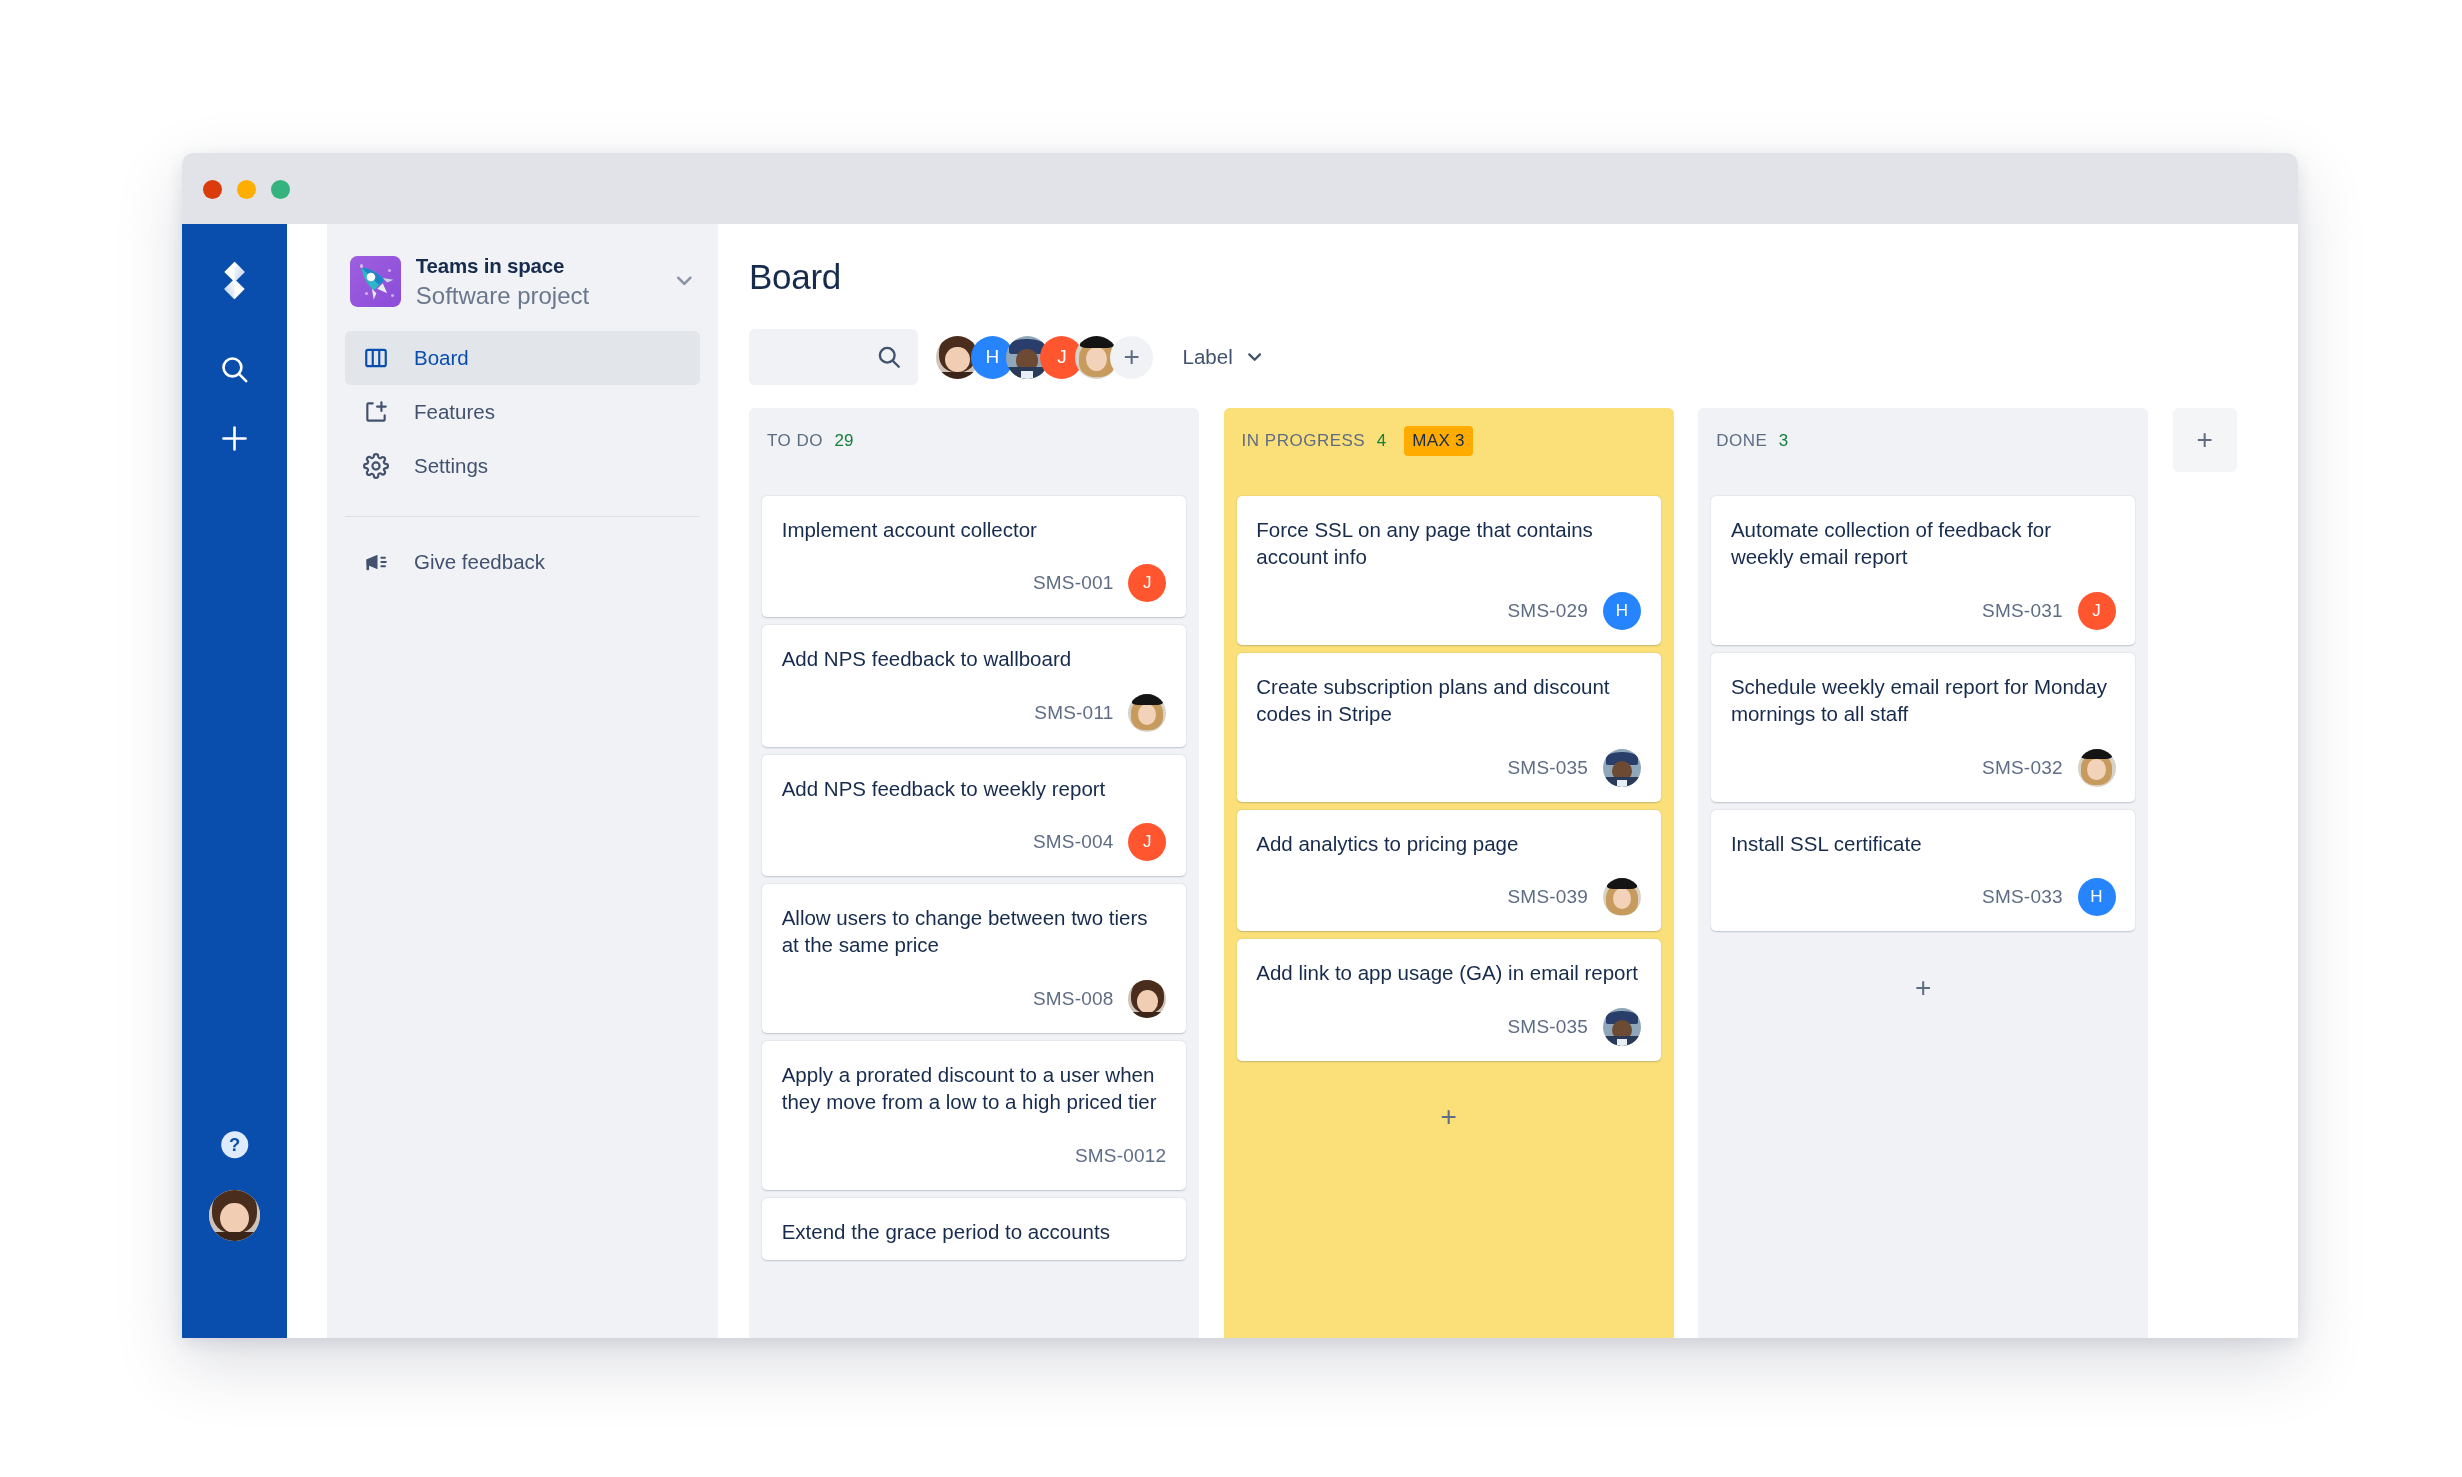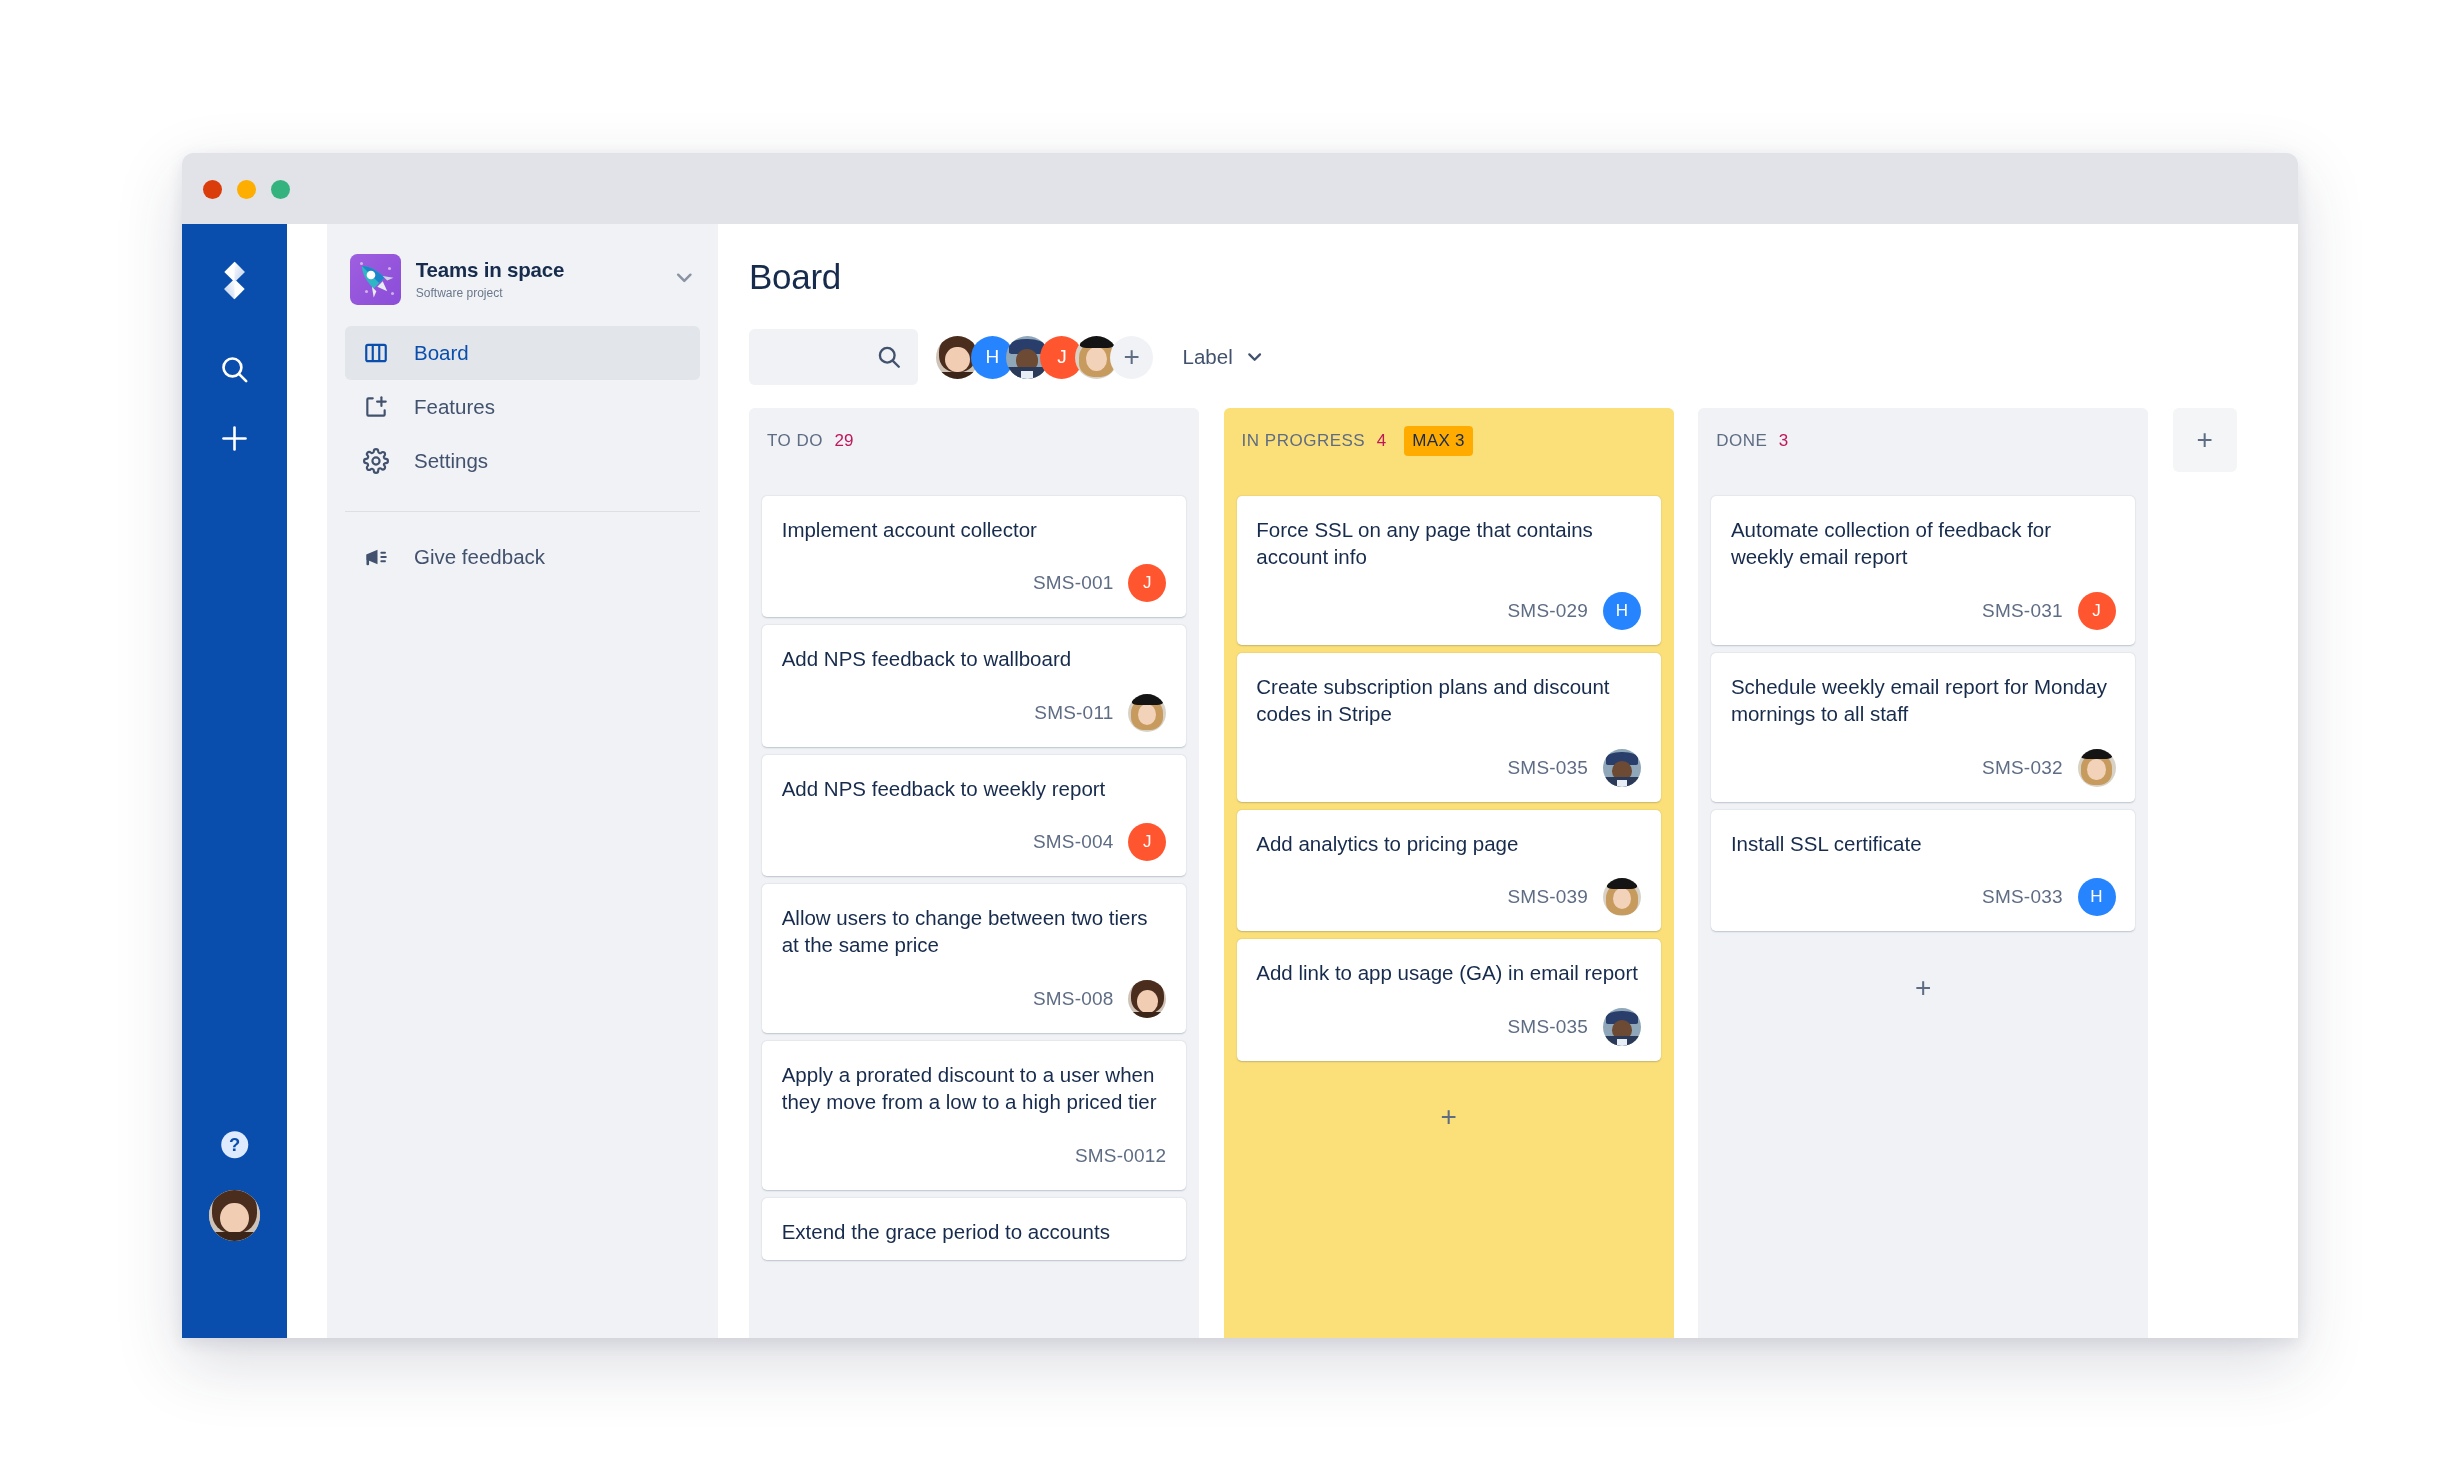--- a/index.html
+++ b/index.html
@@ -101,21 +101,21 @@
   #project-avatar .star { position:absolute; width:3.3px; height:3.3px; border-radius:50%; background:rgba(255,255,255,.55); }
   #project-meta { margin-left: 14.8px; flex: 1 1 auto; min-width: 0; }
   #project-name {
     font-size: 20.5px;
     font-weight: bold;
     color: #172b4d;
     letter-spacing: -0.2px;
     white-space: nowrap;
   }
   #project-type {
-    font-size: 12px;
+    font-size: 24px;
     color: #6b778c;
     margin-top: 4.1px;
     white-space: nowrap;
   }
   #project-chevron {
     flex: none;
     margin-left: 4.9px;
     color: #7a8699;
   }
 
@@ -269,21 +269,21 @@
     box-sizing: border-box;
   }
   .col-title {
     font-size: 17px;
     letter-spacing: 0.5px;
     color: #5e6c84;
     text-transform: uppercase;
   }
   .col-count {
     font-size: 17px;
-    color: #be185d;
+    color: #15803d;
     margin-left: 11.5px;
   }
   .col-max {
     margin-left: 18px;
     background: #ffab00;
     color: #172b4d;
     font-size: 17px;
     letter-spacing: 0.3px;
     border-radius: 4.1px;
     padding: 4.9px 8.2px;

